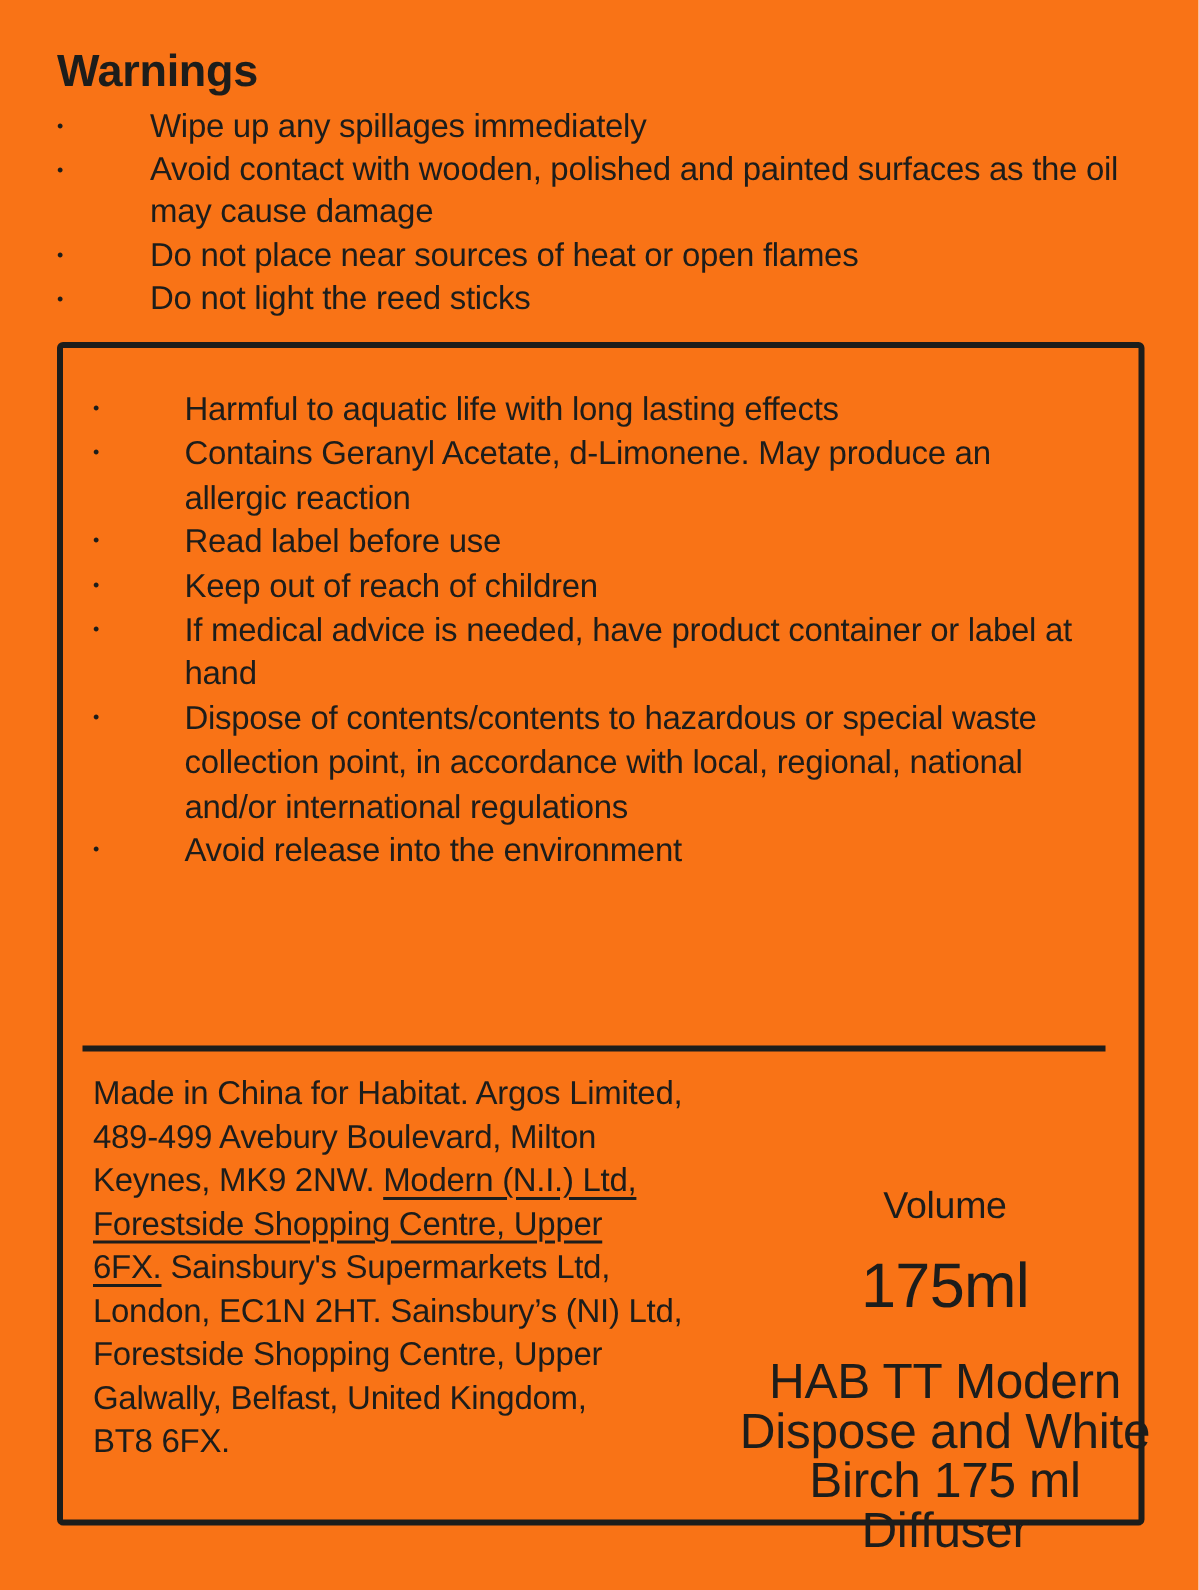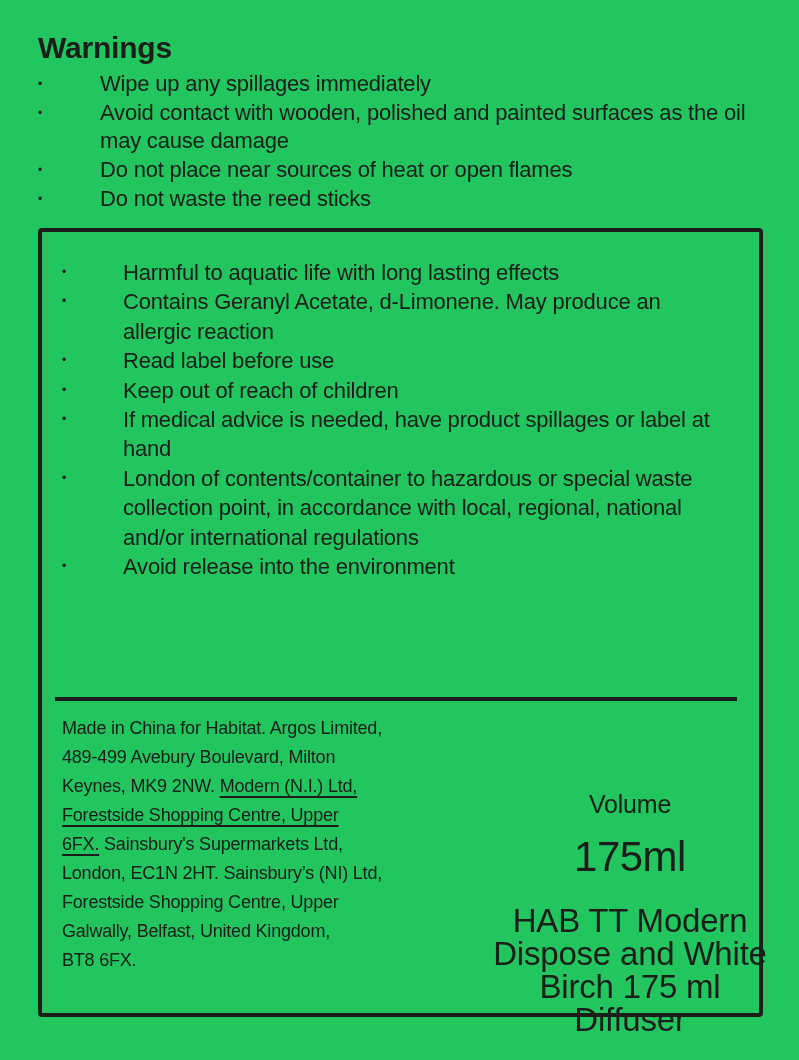--- a/index.html
+++ b/index.html
@@ -1,20 +1,20 @@
 <!DOCTYPE html>
 <html><head>
 <meta charset="utf-8">
 <style>
   html, body { margin: 0; padding: 0; background: #ffffff; }
   .label-root {
     position: relative;
     width: 799px;
     height: 1060px;
-    background: #22c55e;
+    background: #f97316;
     color: #1d1d1b;
     font-family: "Liberation Sans", sans-serif;
     letter-spacing: -0.2px;
     overflow: hidden;
   }
   .heading {
     position: absolute;
     left: 38px;
     top: 30px;
     font-size: 30px;
@@ -66,21 +66,21 @@
     top: 465px;
     width: 682px;
     height: 4px;
     background: #1d1d1b;
   }
   .address {
     position: absolute;
     left: 20px;
     top: 482px;
     width: 440px;
-    font-size: 18px;
+    font-size: 22px;
     line-height: 29px;
   }
   .address .ln { white-space: pre; }
   .ul {
     text-decoration: underline;
     text-decoration-thickness: 2px;
     text-underline-offset: 4px;
   }
   .right-col {
     position: absolute;
@@ -109,21 +109,21 @@
       <span class="b">•</span>
       <span class="t">Avoid contact with wooden, polished and painted surfaces as the oil
 may cause damage</span>
     </div>
     <div class="item">
       <span class="b">•</span>
       <span class="t">Do not place near sources of heat or open flames</span>
     </div>
     <div class="item">
       <span class="b">•</span>
-      <span class="t">Do not waste the reed sticks</span>
+      <span class="t">Do not light the reed sticks</span>
     </div>
   </div>
 
   <div class="hazard-box">
 
     <div class="haz-list">
       <div class="item">
         <span class="b">•</span>
         <span class="t">Harmful to aquatic life with long lasting effects</span>
       </div>
@@ -135,26 +135,26 @@
       <div class="item">
         <span class="b">•</span>
         <span class="t">Read label before use</span>
       </div>
       <div class="item">
         <span class="b">•</span>
         <span class="t">Keep out of reach of children</span>
       </div>
       <div class="item">
         <span class="b">•</span>
-        <span class="t">If medical advice is needed, have product spillages or label at
+        <span class="t">If medical advice is needed, have product container or label at
 hand</span>
       </div>
       <div class="item">
         <span class="b">•</span>
-        <span class="t">London of contents/container to hazardous or special waste
+        <span class="t">Dispose of contents/contents to hazardous or special waste
 collection point, in accordance with local, regional, national
 and/or international regulations</span>
       </div>
       <div class="item">
         <span class="b">•</span>
         <span class="t">Avoid release into the environment</span>
       </div>
     </div>
 
     <div class="divider"></div>

